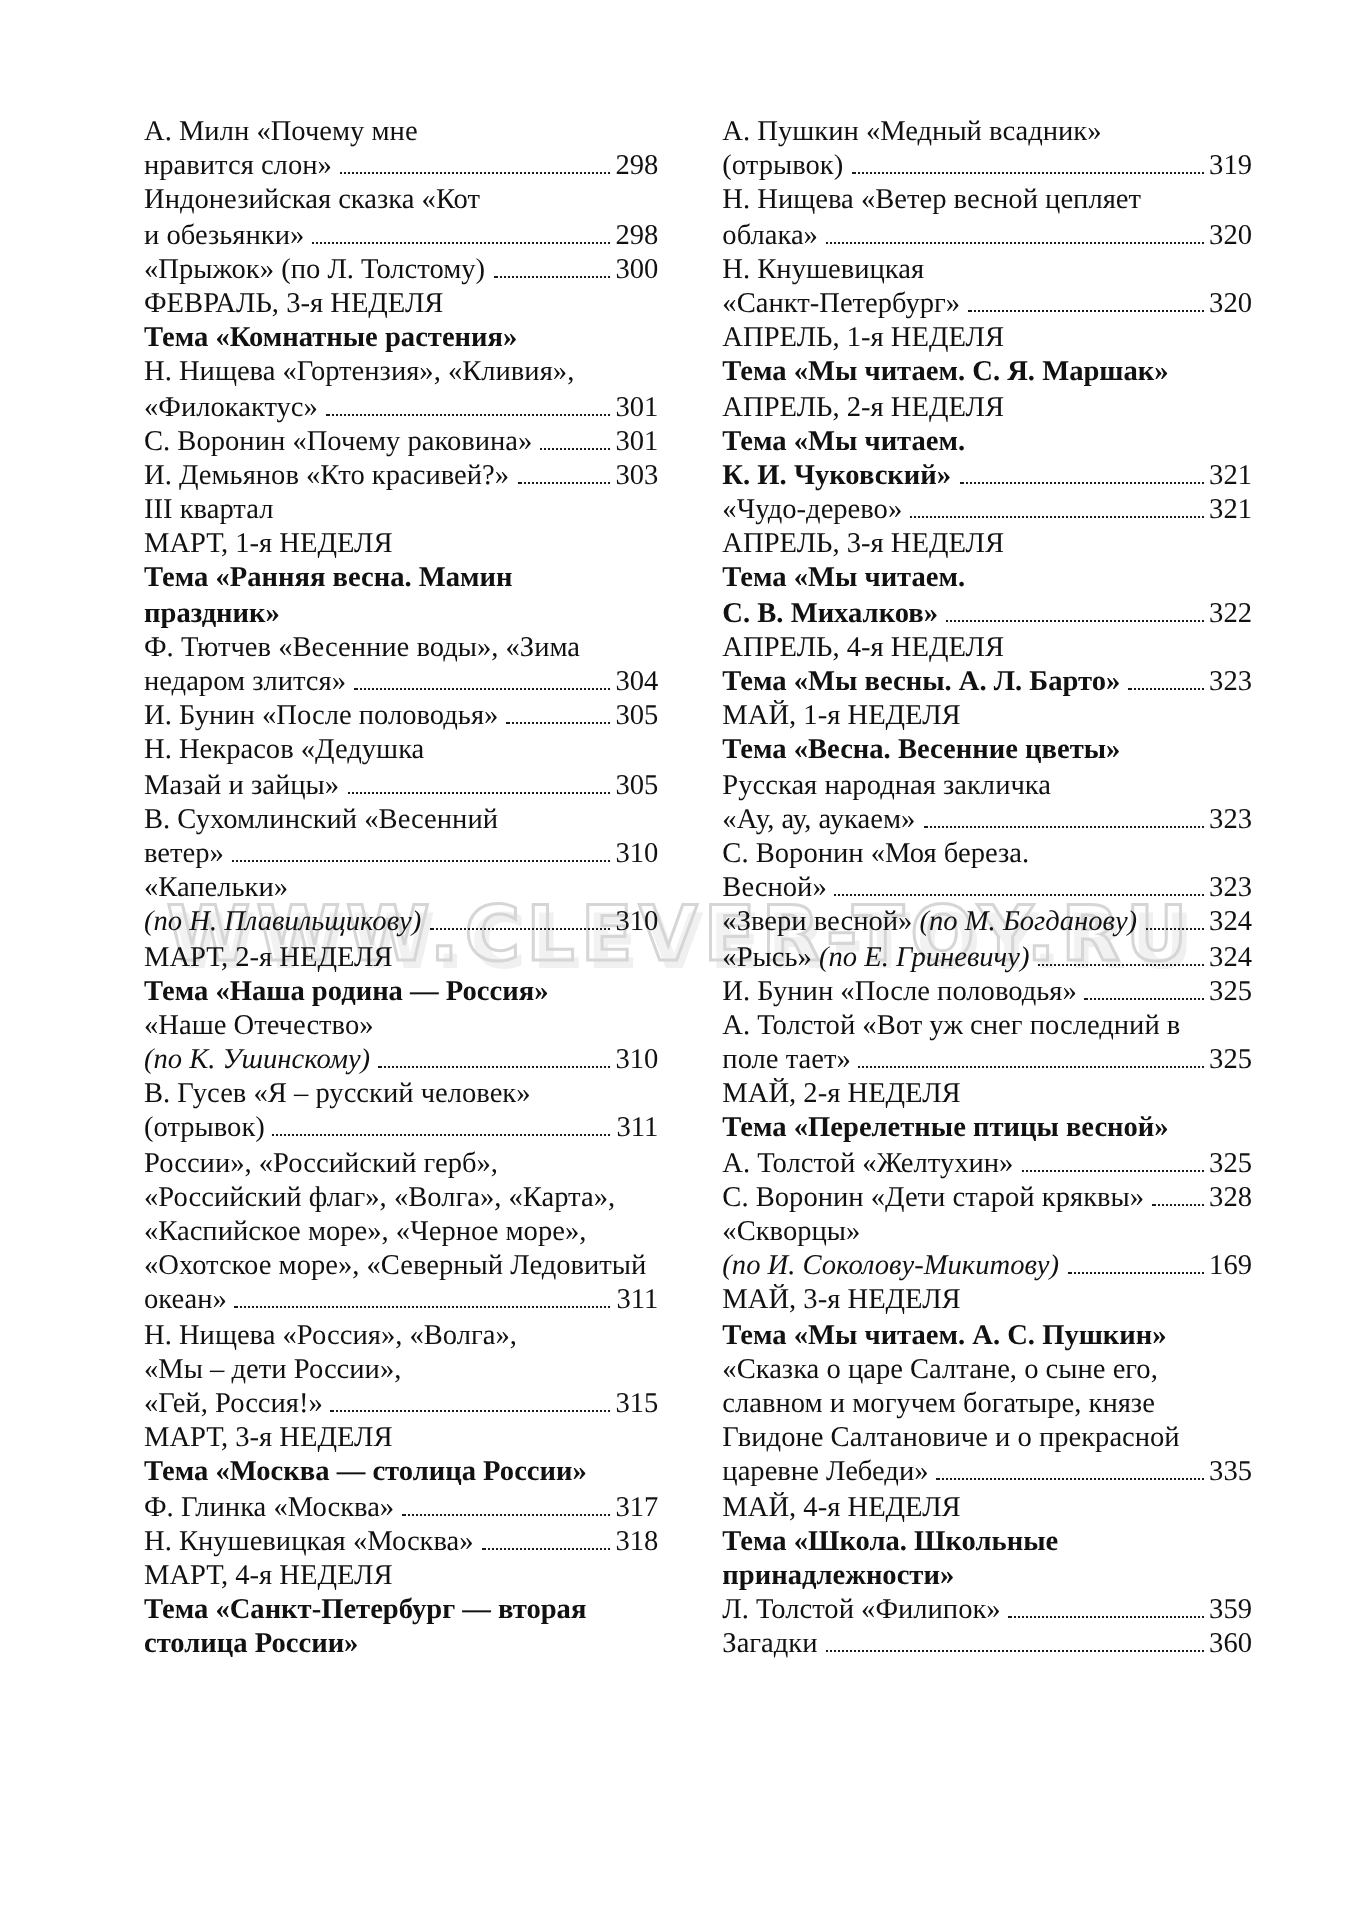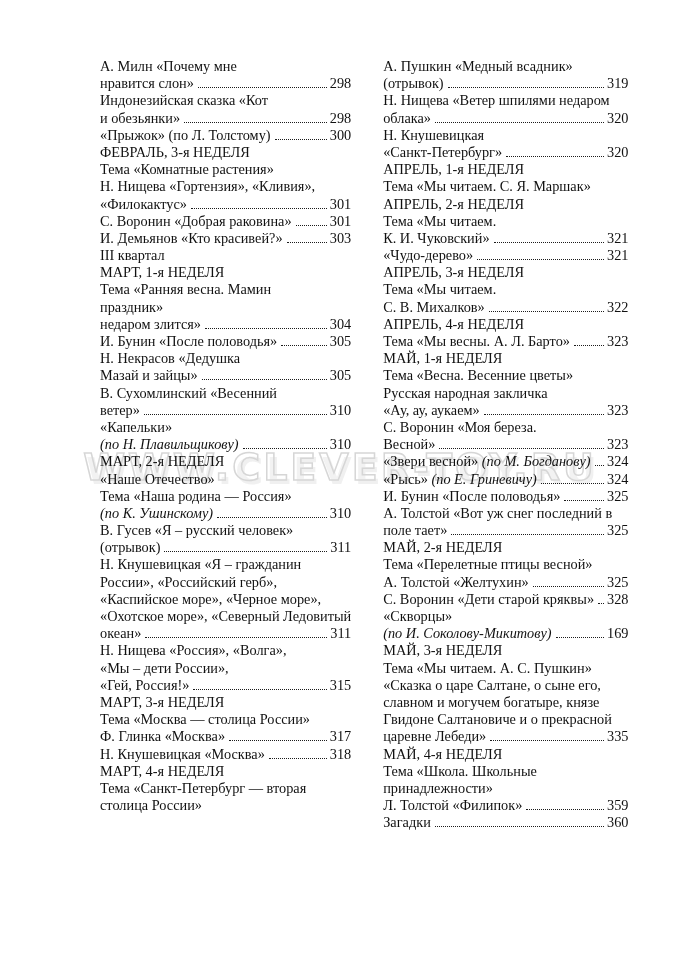--- a/index.html
+++ b/index.html
@@ -41,32 +41,32 @@
     left: 72px;
     top: 58px;
     width: 554px;
     display: flex;
     gap: 8px;
     z-index: 1;
   }
   .col {
     display: block;
   }
-  .col-left  { width: 269px; margin-left: 28px; }
+  .col-left  { width: 269px; }
   .col-right { width: 277px; margin-left: 24px; }
   .line {
     display: flex;
     align-items: baseline;
     height: 17.2px;
     line-height: 17.2px;
     white-space: nowrap;
     overflow: hidden;
   }
   .line .txt   { flex: 0 0 auto; }
-  .line .b     { font-weight: normal; }
+  .line .b     { font-weight: bold; }
   .line .i     { font-style: italic; }
   .line .dots  {
     flex: 1 1 auto;
     min-width: 6px;
     border-bottom: 1.6px dotted #1c1c1c;
     margin: 0 3px 3px 4px;
     height: 1px;
   }
   .line .pg {
     flex: 0 0 auto;
@@ -109,21 +109,21 @@
         </div>
         <div class="line">
           <span class="txt"><span>Н. Нищева «Гортензия», «Кливия»,</span></span>
         </div>
         <div class="line">
           <span class="txt"><span>«Филокактус» </span></span>
           <span class="dots"></span>
           <span class="pg">301</span>
         </div>
         <div class="line">
-          <span class="txt"><span>С. Воронин «Добрая раковина»</span></span>
+          <span class="txt"><span>С. Воронин «Почему раковина»</span></span>
           <span class="dots"></span>
           <span class="pg">301</span>
         </div>
         <div class="line">
           <span class="txt"><span>И. Демьянов «Кто красивей?» </span></span>
           <span class="dots"></span>
           <span class="pg">303</span>
         </div>
         <div class="line">
           <span class="txt"><span>III квартал</span></span>
@@ -131,20 +131,23 @@
         <div class="line">
           <span class="txt"><span>МАРТ, 1-я НЕДЕЛЯ</span></span>
         </div>
         <div class="line">
           <span class="txt"><span class="b">Тема «Ранняя весна. Мамин</span></span>
         </div>
         <div class="line">
           <span class="txt"><span class="b">праздник»</span></span>
         </div>
         <div class="line">
+          <span class="txt"><span>Ф. Тютчев «Весенние воды», «Зима</span></span>
+        </div>
+        <div class="line">
           <span class="txt"><span>недаром злится» </span></span>
           <span class="dots"></span>
           <span class="pg">304</span>
         </div>
         <div class="line">
           <span class="txt"><span>И. Бунин «После половодья»</span></span>
           <span class="dots"></span>
           <span class="pg">305</span>
         </div>
         <div class="line">
@@ -168,43 +171,43 @@
         </div>
         <div class="line">
           <span class="txt"><span class="i">(по Н. Плавильщикову)</span></span>
           <span class="dots"></span>
           <span class="pg">310</span>
         </div>
         <div class="line">
           <span class="txt"><span>МАРТ, 2-я НЕДЕЛЯ</span></span>
         </div>
         <div class="line">
+          <span class="txt"><span class="b">Тема «Наша родина — Россия»</span></span>
+        </div>
+        <div class="line">
           <span class="txt"><span>«Наше Отечество»</span></span>
         </div>
         <div class="line">
-          <span class="txt"><span class="b">Тема «Наша родина — Россия»</span></span>
-        </div>
-        <div class="line">
           <span class="txt"><span class="i">(по К. Ушинскому)</span></span>
           <span class="dots"></span>
           <span class="pg">310</span>
         </div>
         <div class="line">
           <span class="txt"><span>В. Гусев «Я – русский человек»</span></span>
         </div>
         <div class="line">
           <span class="txt"><span>(отрывок)</span></span>
           <span class="dots"></span>
           <span class="pg">311</span>
         </div>
         <div class="line">
-          <span class="txt"><span>Н. Кнушевицкая «Я – гражданин</span></span>
-        </div>
-        <div class="line">
           <span class="txt"><span>России», «Российский герб»,</span></span>
+        </div>
+        <div class="line">
+          <span class="txt"><span>«Российский флаг», «Волга», «Карта»,</span></span>
         </div>
         <div class="line">
           <span class="txt"><span>«Каспийское море», «Черное море»,</span></span>
         </div>
         <div class="line">
           <span class="txt"><span>«Охотское море», «Северный Ледовитый</span></span>
         </div>
         <div class="line">
           <span class="txt"><span>океан» </span></span>
           <span class="dots"></span>
@@ -250,21 +253,21 @@
     <div class="col col-right">
         <div class="line">
           <span class="txt"><span>А. Пушкин «Медный всадник»</span></span>
         </div>
         <div class="line">
           <span class="txt"><span>(отрывок)</span></span>
           <span class="dots"></span>
           <span class="pg">319</span>
         </div>
         <div class="line">
-          <span class="txt"><span>Н. Нищева «Ветер шпилями недаром</span></span>
+          <span class="txt"><span>Н. Нищева «Ветер весной цепляет</span></span>
         </div>
         <div class="line">
           <span class="txt"><span>облака»</span></span>
           <span class="dots"></span>
           <span class="pg">320</span>
         </div>
         <div class="line">
           <span class="txt"><span>Н. Кнушевицкая</span></span>
         </div>
         <div class="line">

